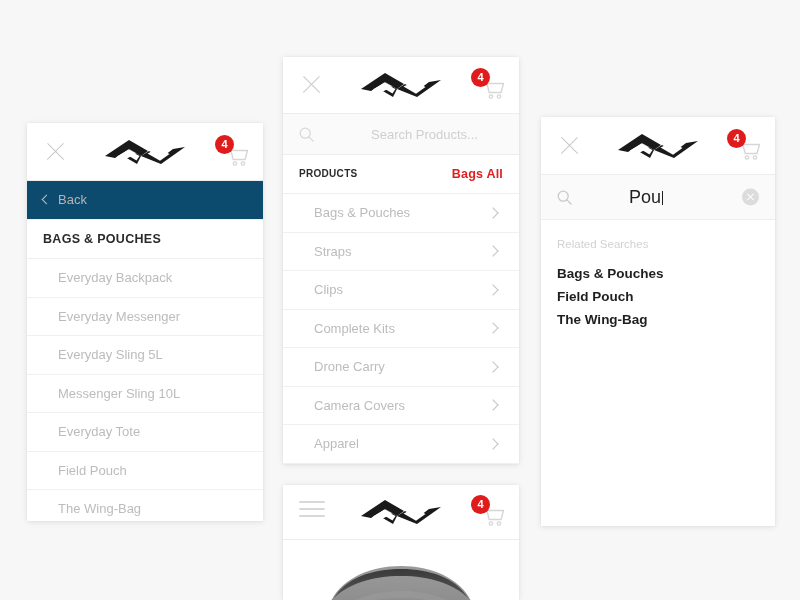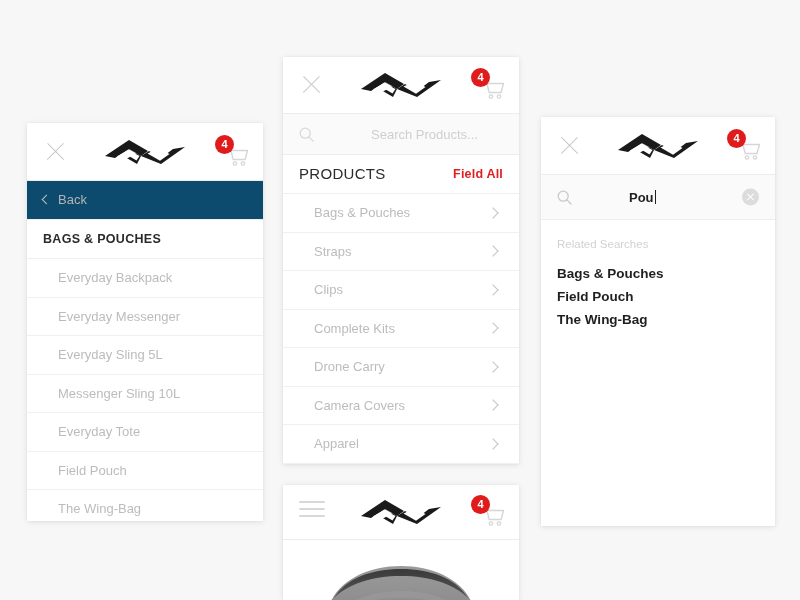--- a/index.html
+++ b/index.html
@@ -192,23 +192,23 @@
     gap: 48px;
   }
   .searchbar.filled { background: #fafafa; height: 44px; }
   .icon-search { width: 15px; height: 15px; flex: 0 0 auto; margin-right: 9px; }
   .icon-search svg { display: block; width: 15px; height: 15px; }
   .search-placeholder {
     font-size: 13px;
     color: #cfcfcf;
   }
   .search-value {
-    font-size: 13px;
+    font-size: 18px;
     color: #1f1f1f;
-    font-weight: bold;
+    font-weight: normal;
     position: relative;
   }
   .caret {
     display: inline-block;
     width: 1px;
     height: 14px;
     background: #1f1f1f;
     vertical-align: -2px;
     margin-left: 1px;
   }
@@ -239,22 +239,22 @@
   .products-head {
     position: relative;
     height: 38px;
     line-height: 38px;
     border-bottom: 1px solid #efefef;
     background: #fff;
   }
   .products-head .ph-title {
     position: absolute;
     left: 16px;
-    font-size: 15px;
-    font-weight: normal;
+    font-size: 10px;
+    font-weight: bold;
     color: #2b2b2b;
     letter-spacing: 0.3px;
   }
   .products-head .ph-link {
     position: absolute;
     right: 16px;
     font-size: 12.5px;
     font-weight: bold;
     color: #e02020;
     letter-spacing: 0.2px;
@@ -377,21 +377,21 @@
       <svg viewBox="0 0 15 15">
         <circle cx="6.2" cy="6.2" r="5" fill="none" stroke="#d8d8d8" stroke-width="1.3"></circle>
         <line x1="9.9" y1="9.9" x2="14" y2="14" stroke="#d8d8d8" stroke-width="1.3" stroke-linecap="round"></line>
       </svg>
     </span>
     <span class="search-placeholder">Search Products...</span>
   </div>
 
   <div class="products-head">
     <span class="ph-title">PRODUCTS</span>
-    <span class="ph-link">Field All</span>
+    <span class="ph-link">Bags All</span>
   </div>
 
   <div class="list-row"><span>Bags &amp; Pouches</span><span class="chev-right"></span></div>
   <div class="list-row"><span>Straps</span><span class="chev-right"></span></div>
   <div class="list-row"><span>Clips</span><span class="chev-right"></span></div>
   <div class="list-row"><span>Complete Kits</span><span class="chev-right"></span></div>
   <div class="list-row"><span>Drone Carry</span><span class="chev-right"></span></div>
   <div class="list-row"><span>Camera Covers</span><span class="chev-right"></span></div>
   <div class="list-row"><span>Apparel</span><span class="chev-right"></span></div>
 

